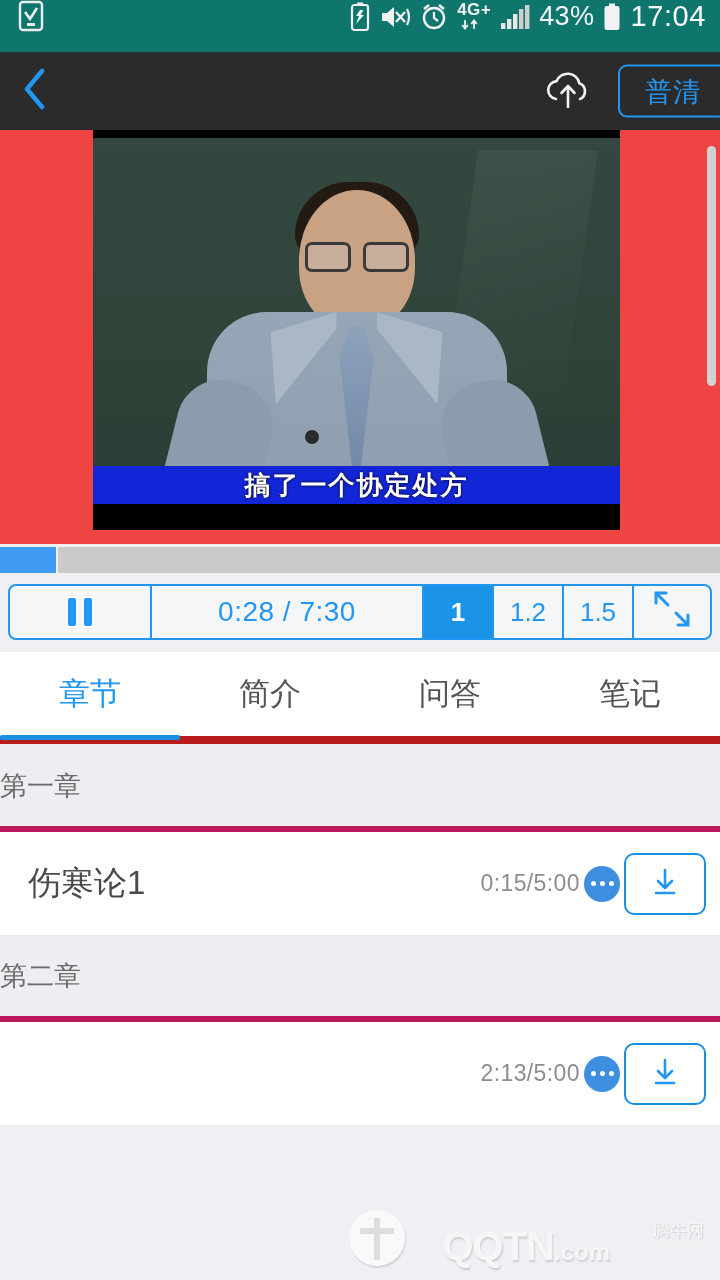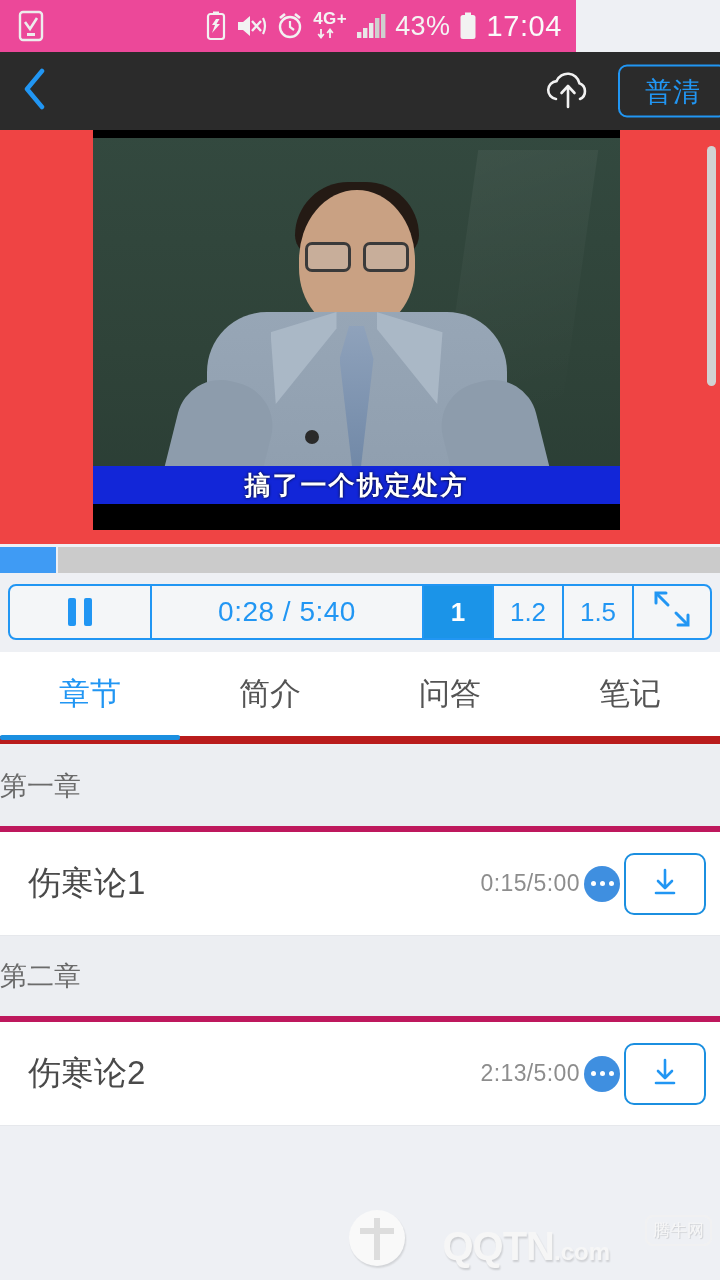--- a/index.html
+++ b/index.html
@@ -4,22 +4,22 @@
 <style>
   * { margin:0; padding:0; box-sizing:border-box; }
   html, body {
     width:720px; height:1280px;
     font-family:"Liberation Sans","DejaVu Sans",sans-serif;
     background:#eef0f4; overflow:hidden;
   }
 
   
   .status-bar{
-    position:absolute; top:0; left:0; width:576px; height:52px;
-    background:#ec4899; display:flex; align-items:center;
+    position:absolute; top:0; left:0; width:720px; height:52px;
+    background:#0f766e; display:flex; align-items:flex-start;
     padding:0 14px 0 18px; color:#f2f2f2;
   }
   .sb-left{ display:flex; align-items:center; gap:10px; }
   .sb-right{ margin-left:auto; display:flex; align-items:center; gap:9px; }
   .sb-icon{ display:inline-flex; align-items:center; justify-content:center; }
   .sb-text{ font-size:27px; letter-spacing:.4px; color:#f4f4f4; font-weight:400;}
   .sb-time{ font-size:29px; color:#fafafa; letter-spacing:.6px; }
 
   
   .navbar{
@@ -339,21 +339,21 @@
   <div class="progress-fill"></div>
 </div>
 
 <div class="controls">
   <div class="ctrl ctrl-pause">
     <span class="pause-bars">
         <span></span>
         <span></span>
       </span>
   </div>
-  <div class="ctrl ctrl-time">0:28 / 5:40</div>
+  <div class="ctrl ctrl-time">0:28 / 7:30</div>
   <div class="ctrl ctrl-speed active">1</div>
   <div class="ctrl ctrl-speed">1.2</div>
   <div class="ctrl ctrl-speed">1.5</div>
   <div class="ctrl ctrl-full">
     <span>
       <svg width="40" height="40" viewBox="0 0 40 40">
         <path d="M4 14 V4 H14" fill="none" stroke="#2196f3" stroke-width="3" stroke-linecap="round"></path>
         <path d="M36 26 V36 H26" fill="none" stroke="#2196f3" stroke-width="3" stroke-linecap="round"></path>
         <path d="M5 5 L16 16 M35 35 L24 24" stroke="#2196f3" stroke-width="3" stroke-linecap="round"></path>
       </svg>
@@ -386,21 +386,20 @@
             <path d="M17 5 V22 M10 16 L17 23 L24 16" fill="none" stroke="#2196f3" stroke-width="2.6" stroke-linecap="round" stroke-linejoin="round"></path>
             <path d="M8 28 H26" stroke="#2196f3" stroke-width="2.6" stroke-linecap="round"></path>
           </svg>
         </span>
       </span>
     </span>
   </div>
 
   <div class="chapter-head">第二章</div>
   <div class="lesson-row">
-    <span class="lesson-title">伤寒论2</span>
     <span class="lesson-right">
       <span class="lesson-time">2:13/5:00</span>
       <span class="more-dot">
           <i></i>
           <i></i>
           <i></i>
         </span>
       <span class="dl-btn">
         <span>
           <svg width="34" height="34" viewBox="0 0 34 34">

